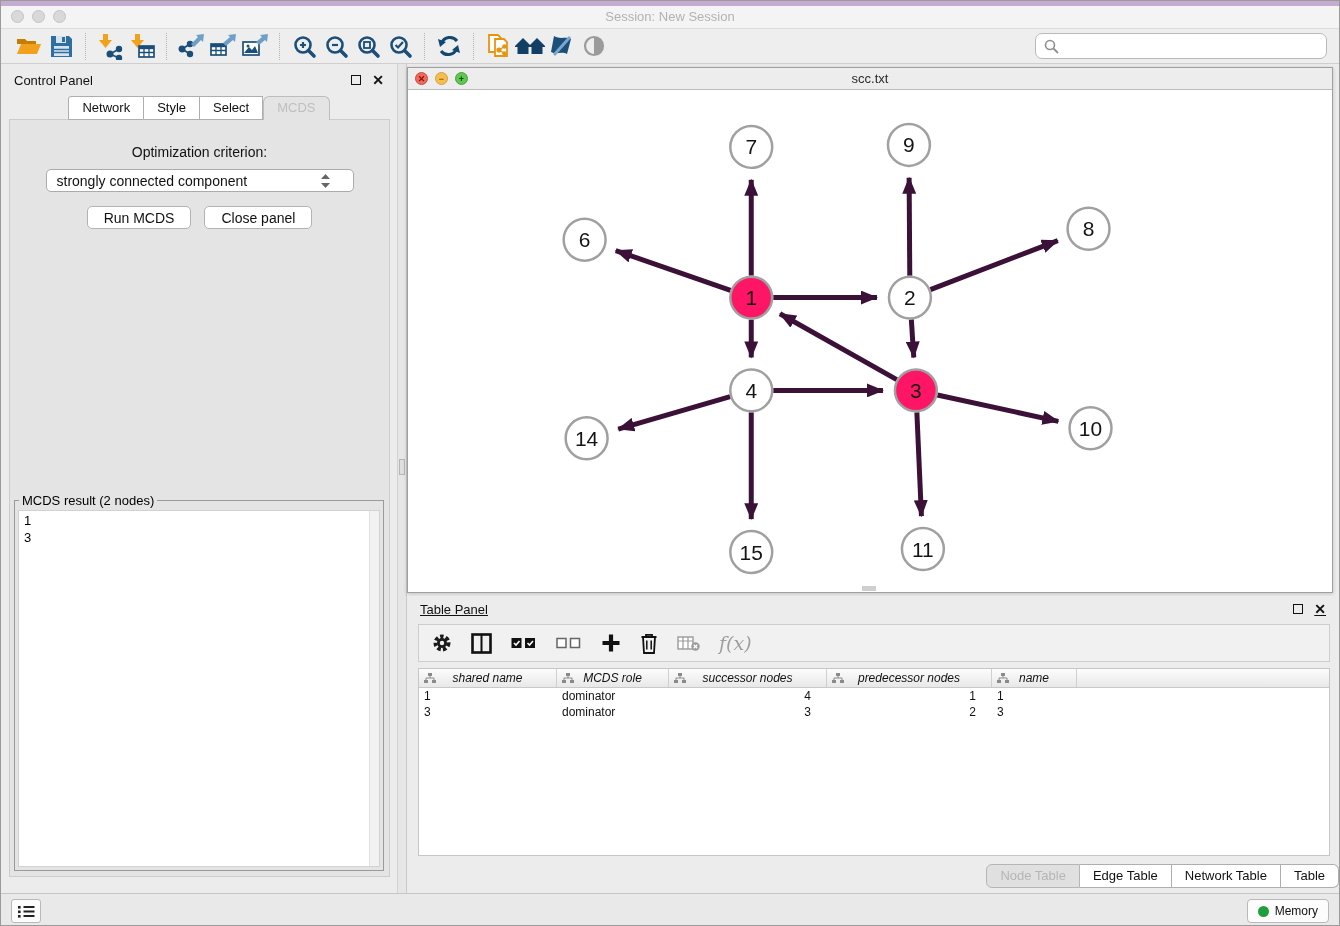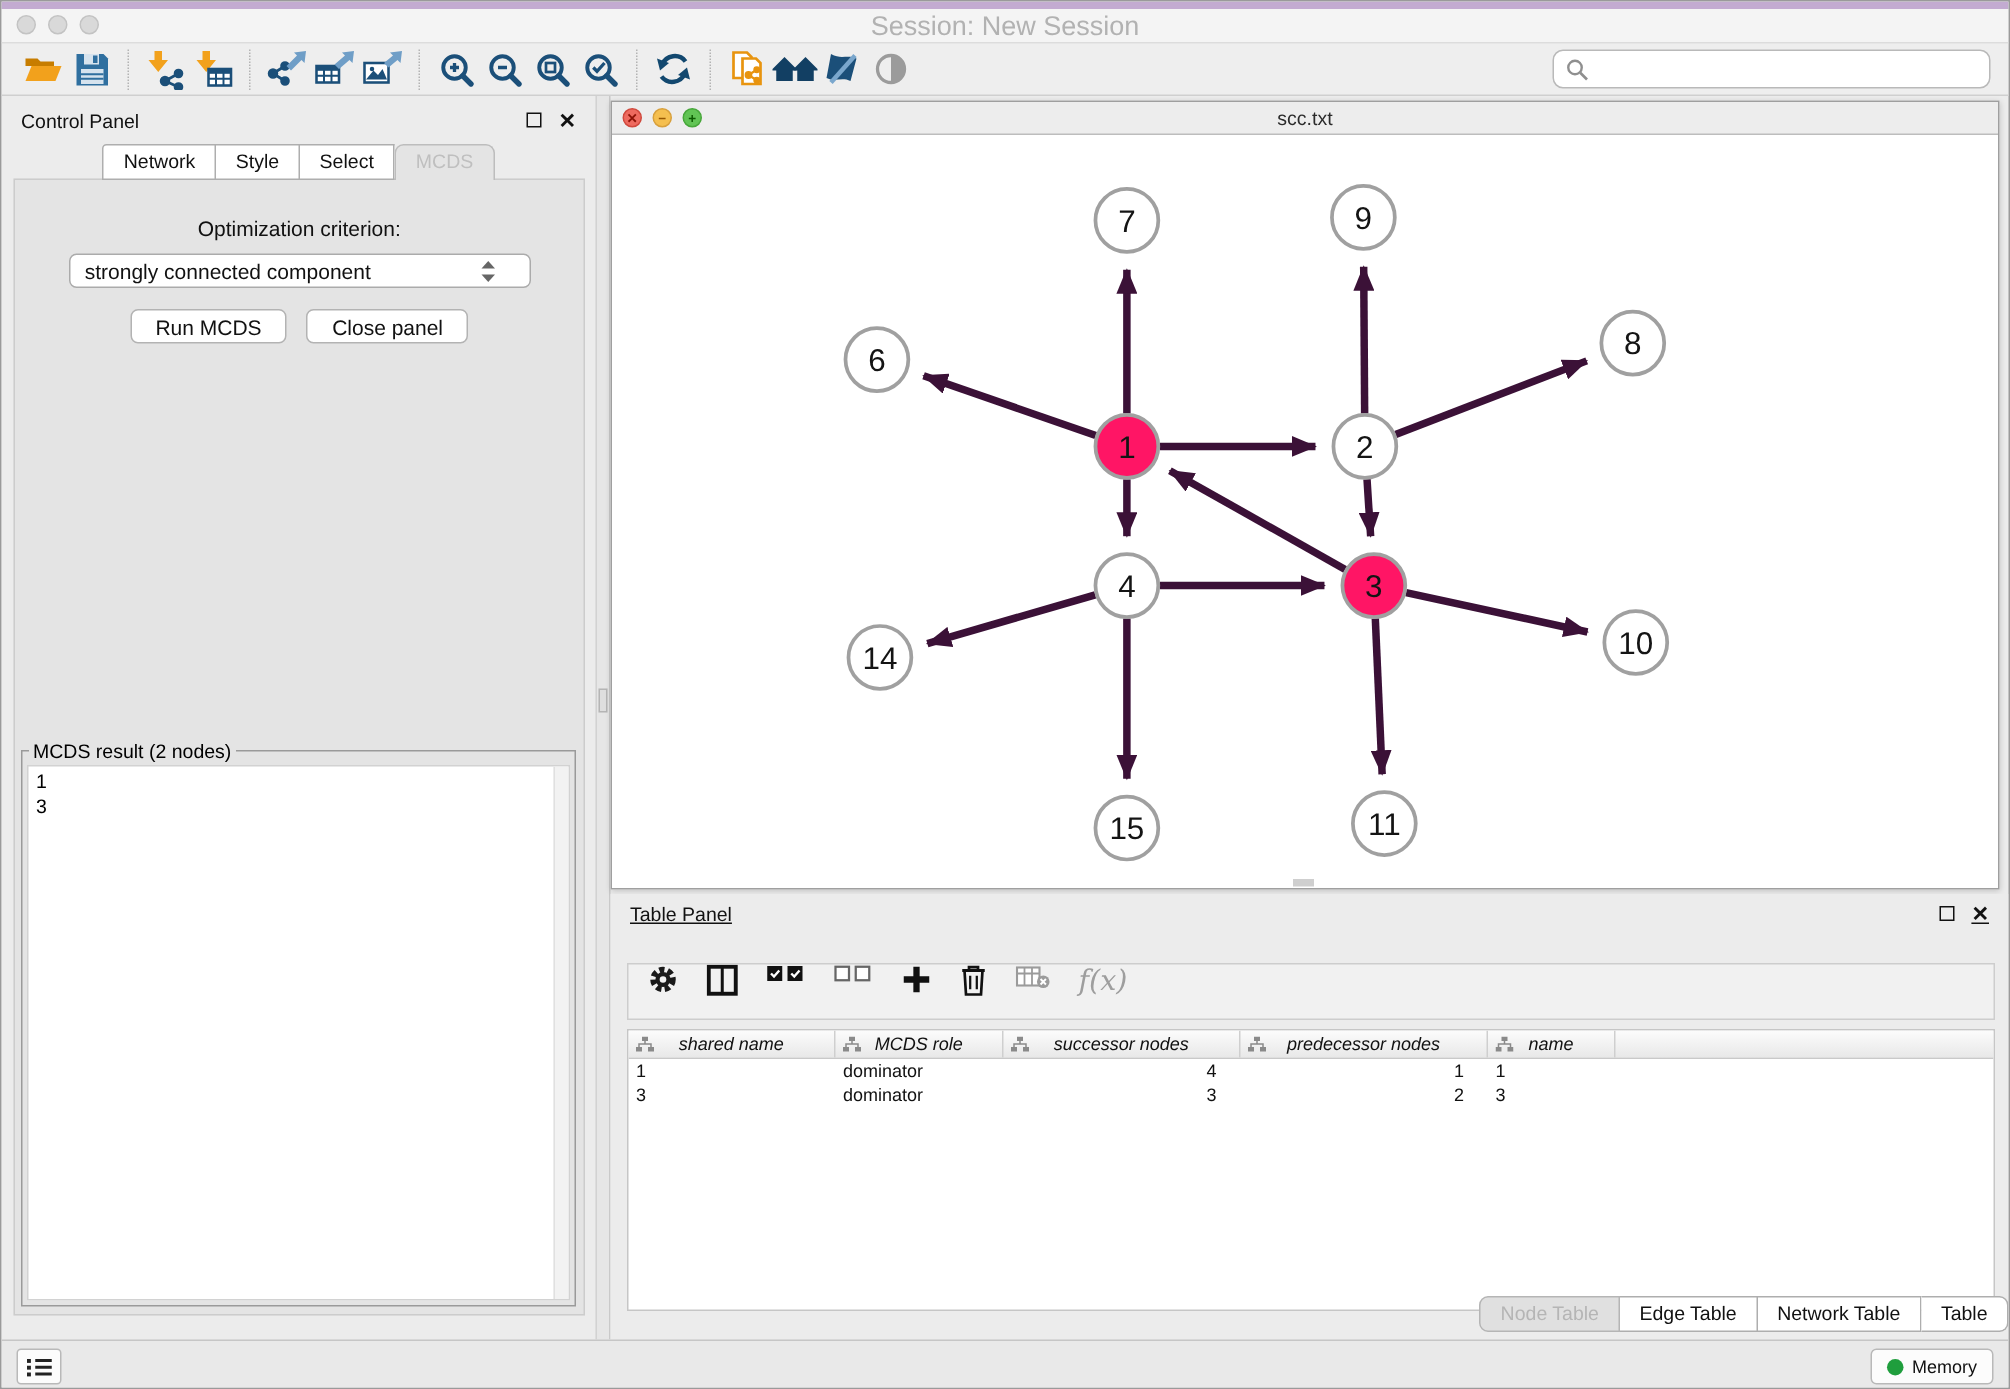--- a/index.html
+++ b/index.html
@@ -4,21 +4,21 @@
 <style>
   * { box-sizing: border-box; margin: 0; padding: 0; }
   body { font-family: "Liberation Sans", sans-serif; background:#d8d8d8; }
   .app { position:relative; width:1340px; height:926px; background:#ececec; overflow:hidden; border:1px solid #9a9a9a; }
 
   
   .mac-strip { height:5px; background:#c3abd1; }
   .titlebar { height:23px; background:#f4f4f4; border-bottom:1px solid #dcdcdc; position:relative; }
   .traffic { position:absolute; left:10px; top:4px; display:flex; gap:8px; }
   .tl { width:13px; height:13px; border-radius:50%; background:#d9d9d9; border:1px solid #c3c3c3; }
-  .titlebar .wtitle { text-align:center; line-height:22px; font-size:18px; color:#b2b2b2; }
+  .titlebar .wtitle { text-align:center; line-height:22px; font-size:13px; color:#b2b2b2; }
 
   
   .toolbar { height:35px; background:#eeeeee; border-bottom:1px solid #cfcfcf; display:flex; align-items:center; padding:0 12px; }
   .tb-btn { width:32px; height:30px; display:flex; align-items:center; justify-content:center; }
   .tb-sep { width:0; height:27px; border-left:1px dotted #b3b3b3; margin:0 8px; }
   .search { margin-left:auto; width:292px; height:26px; background:#fff; border:1px solid #b9b9b9; border-radius:7px; display:flex; align-items:center; padding:0 8px; gap:5px; }
   .search input { border:none; outline:none; flex:1; font-size:13px; background:transparent; font-family:"Liberation Sans",sans-serif; }
 
   
   .main { display:flex; height:829px; }
@@ -59,21 +59,21 @@
   .nwl.yellow { background:#f5bf4f; border:1px solid #d8a03c; color:#985700; }
   .nwl.green { background:#61c454; border:1px solid #47a73a; color:#0b5b00; }
   .nw-title { text-align:center; line-height:21px; font-size:13px; color:#2b2b2b; }
   .nw-canvas { position:absolute; left:0; right:0; top:22px; bottom:0; background:#fff; }
   .nw-canvas svg { width:100%; height:100%; display:block; }
   .hthumb { position:absolute; bottom:1px; left:454px; width:14px; height:5px; background:#cfcfcf; }
 
   
   .table-panel { position:absolute; left:0; right:0; top:532px; bottom:0; background:#ececec; }
   .tp-header { height:26px; display:flex; align-items:center; padding:0 13px; font-size:13px; color:#111;text-decoration:underline; }
-  .tp-toolbar { margin:20px 9px 0 11px; height:38px; border:1px solid #cdcdcd; background:#f1f1f1; display:flex; align-items:flex-start; gap:19px; padding:0 13px; }
+  .tp-toolbar { margin:2px 9px 0 11px; height:38px; border:1px solid #cdcdcd; background:#f1f1f1; display:flex; align-items:center; gap:19px; padding:0 13px; }
   .tp-ico { display:flex; align-items:center; justify-content:center; }
   .fx { font-family:"DejaVu Serif", serif; font-style:italic; font-size:19px; color:#9e9e9e; }
   .tp-table { margin:6px 9px 0 11px; height:188px; border:1px solid #c6c6c6; background:#fff; position:relative; overflow:hidden; }
   .t-head { display:flex; height:19px; background:linear-gradient(#fcfcfc,#e8e8e8); border-bottom:1px solid #c9c9c9; }
   .th { position:relative; display:flex; align-items:center; justify-content:center; font-size:12px; color:#111; border-right:1px solid #cfcfcf; flex:none;font-style:italic; }
   .th .col-icon { position:absolute; left:5px; top:4px; }
   .tr { display:flex; height:16px; }
   .td { font-size:12px; line-height:16px; padding:0 5px; color:#111; flex:none; }
   .td.right { text-align:right; padding-right:16px; }
   .tp-tabs { position:absolute; left:0; right:0; bottom:5px; display:flex; justify-content:flex-end; }

